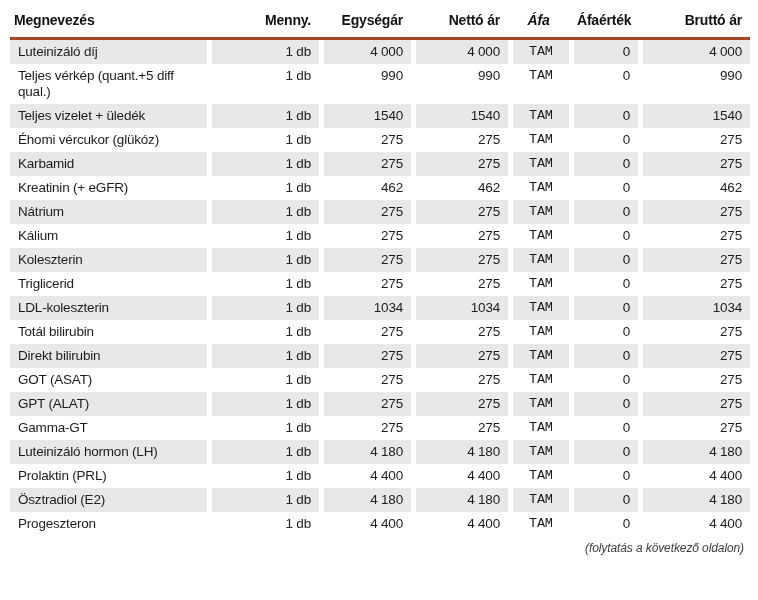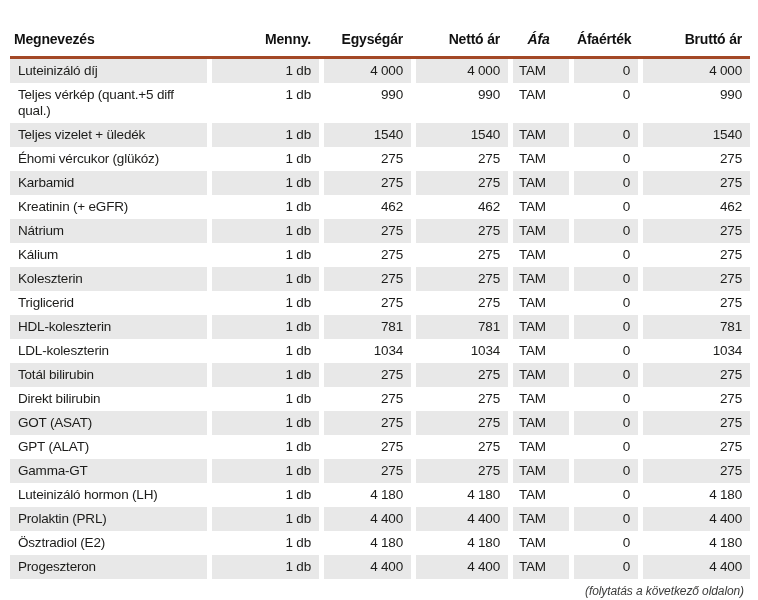--- a/index.html
+++ b/index.html
@@ -8,21 +8,21 @@
     --text:#1c1c1a;
   }
   *{box-sizing:border-box;}
   html,body{margin:0;padding:0;}
   body{
     width:758px;height:600px;background:#ffffff;
     font-family:"Liberation Sans",sans-serif;
     color:var(--text);
     overflow:hidden;
   }
-  .page{padding:6px 6px 0 10px;margin-top:19px;}
+  .page{padding:6px 6px 0 10px;}
   table.price-table{
     border-collapse:separate;border-spacing:0;
     table-layout:fixed;width:740px;
     letter-spacing:-0.2px;
   }
   col.c1{width:197px;} col.c2{width:112px;} col.c3{width:92px;}
   col.c4{width:97px;}  col.c5{width:61px;}  col.c6{width:69px;}
   col.c7{width:112px;}
   thead th{
     font-size:14px;font-weight:bold;color:#111111;
@@ -37,21 +37,21 @@
     font-size:13.5px;line-height:16px;
     padding:4px 8px;
     vertical-align:top;
   }
   tbody td:not(:first-child){border-left:5px solid #ffffff;}
   tbody tr:nth-child(odd) td{background:var(--stripe);}
   td.c-name{text-align:left;}
   td.c-qty,td.c-unit,td.c-net,td.c-vatval,td.c-gross{
     text-align:right;white-space:nowrap;
   }
-  td.c-vat{text-align:left;padding-left:6px;white-space:nowrap;}
+  td.c-vat{text-align:left;padding-left:16px;white-space:nowrap;font-family:Liberation Mono, monospace;}
   .footer-note{
     width:740px;
     text-align:right;
     font-size:12px;font-style:italic;
     color:#3c3c3b;
     padding:5px 6px 0 0;
     letter-spacing:-0.1px;
   }
 </style>
 </head>
@@ -164,29 +164,20 @@
         <tr>
     <td class="c-name">Triglicerid</td>
     <td class="c-qty">1 db</td>
     <td class="c-unit">275</td>
     <td class="c-net">275</td>
     <td class="c-vat">TAM</td>
     <td class="c-vatval">0</td>
     <td class="c-gross">275</td>
   </tr>
         <tr>
-    <td class="c-name">HDL-koleszterin</td>
-    <td class="c-qty">1 db</td>
-    <td class="c-unit">781</td>
-    <td class="c-net">781</td>
-    <td class="c-vat">TAM</td>
-    <td class="c-vatval">0</td>
-    <td class="c-gross">781</td>
-  </tr>
-        <tr>
     <td class="c-name">LDL-koleszterin</td>
     <td class="c-qty">1 db</td>
     <td class="c-unit">1034</td>
     <td class="c-net">1034</td>
     <td class="c-vat">TAM</td>
     <td class="c-vatval">0</td>
     <td class="c-gross">1034</td>
   </tr>
         <tr>
     <td class="c-name">Totál bilirubin</td>

